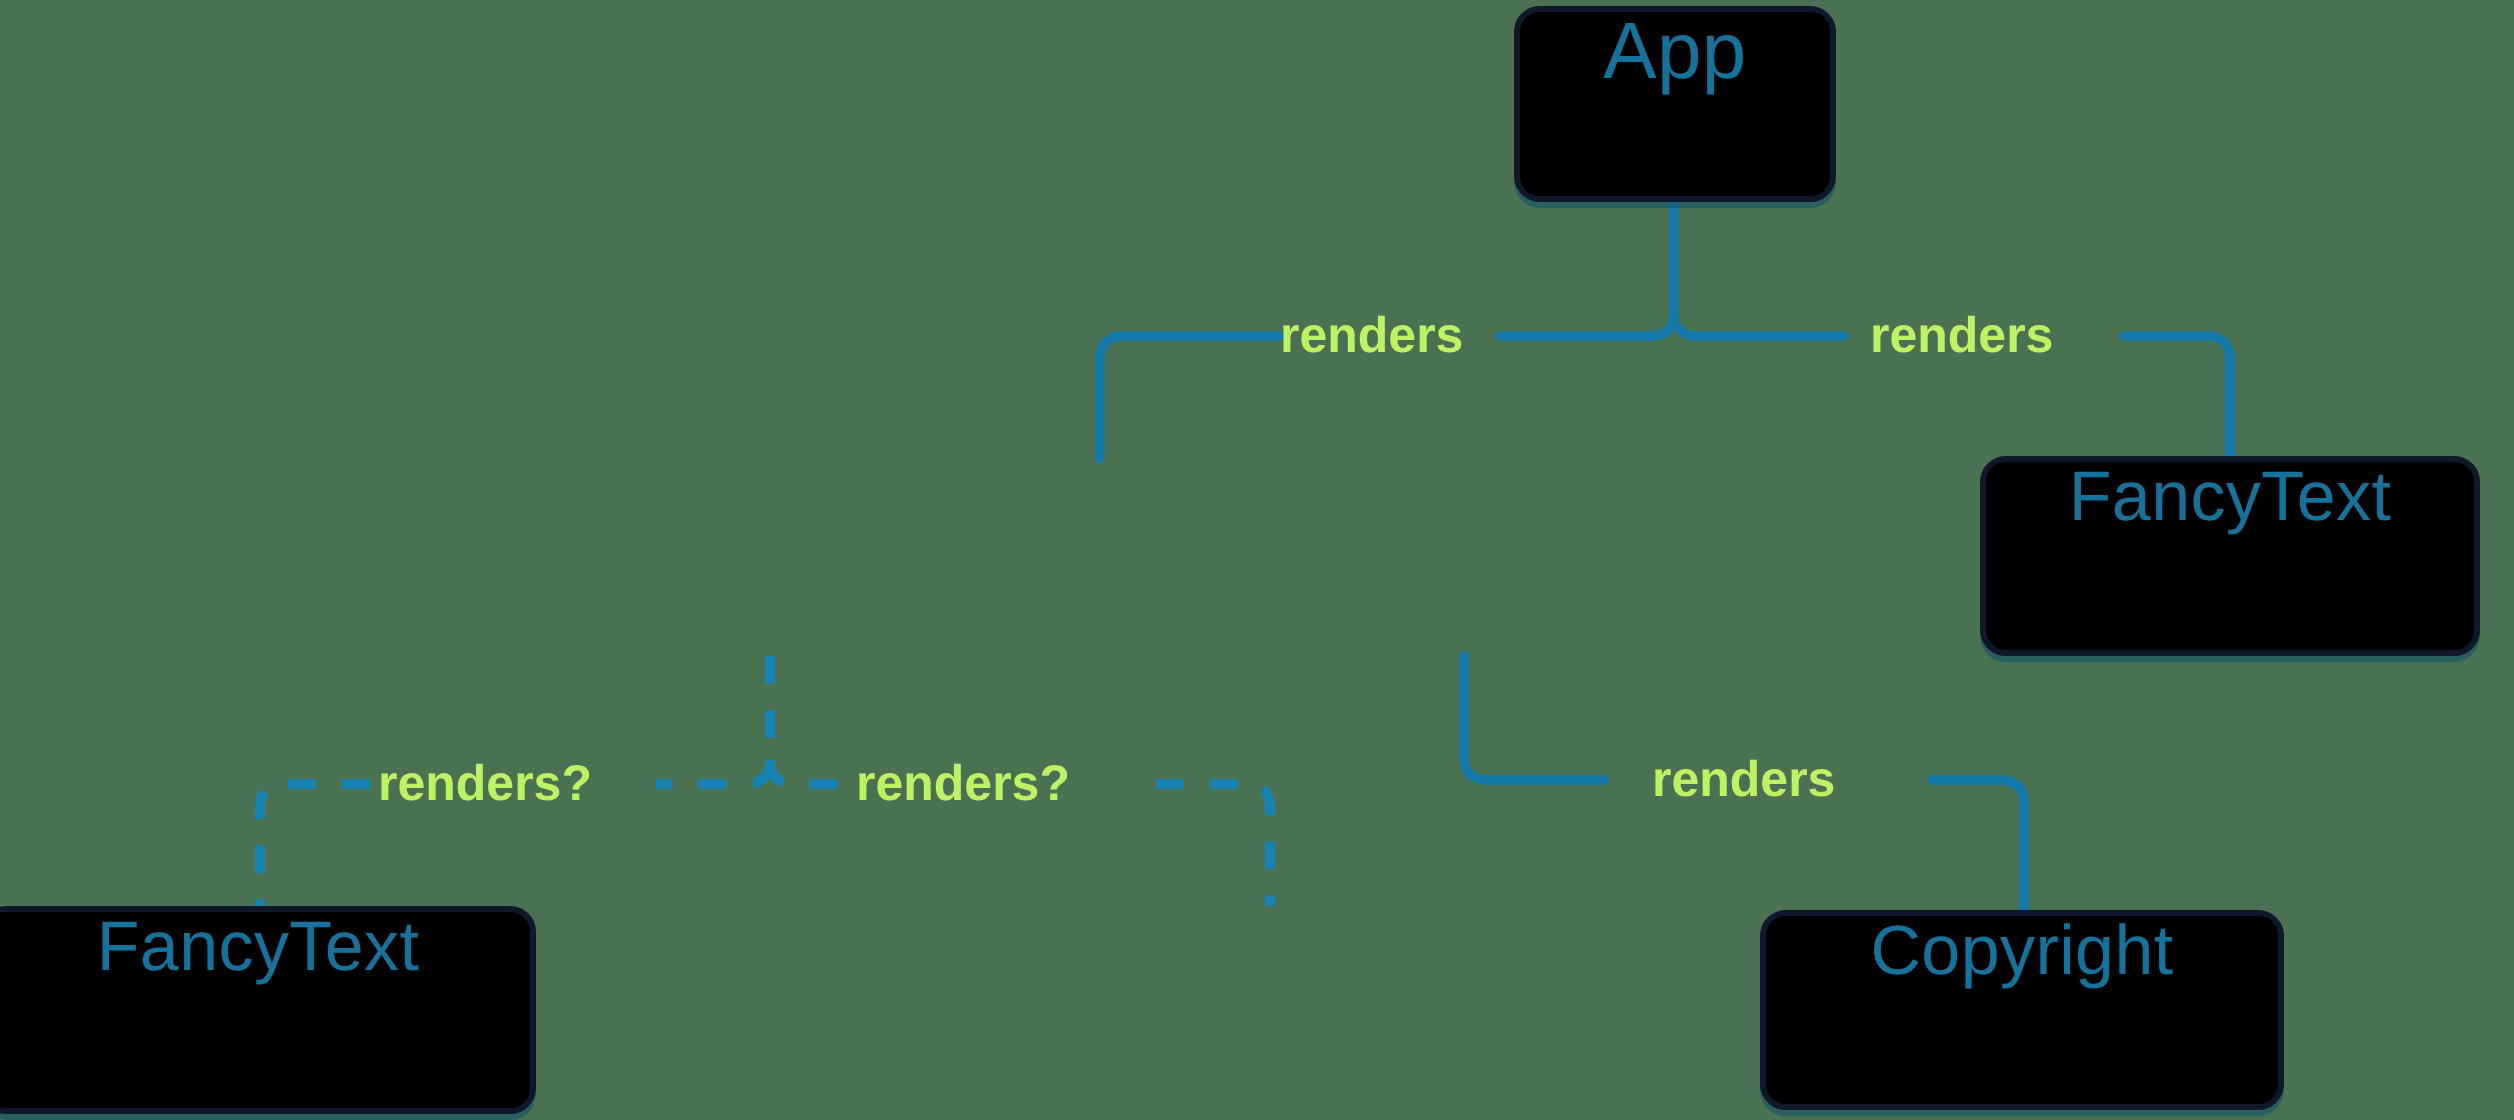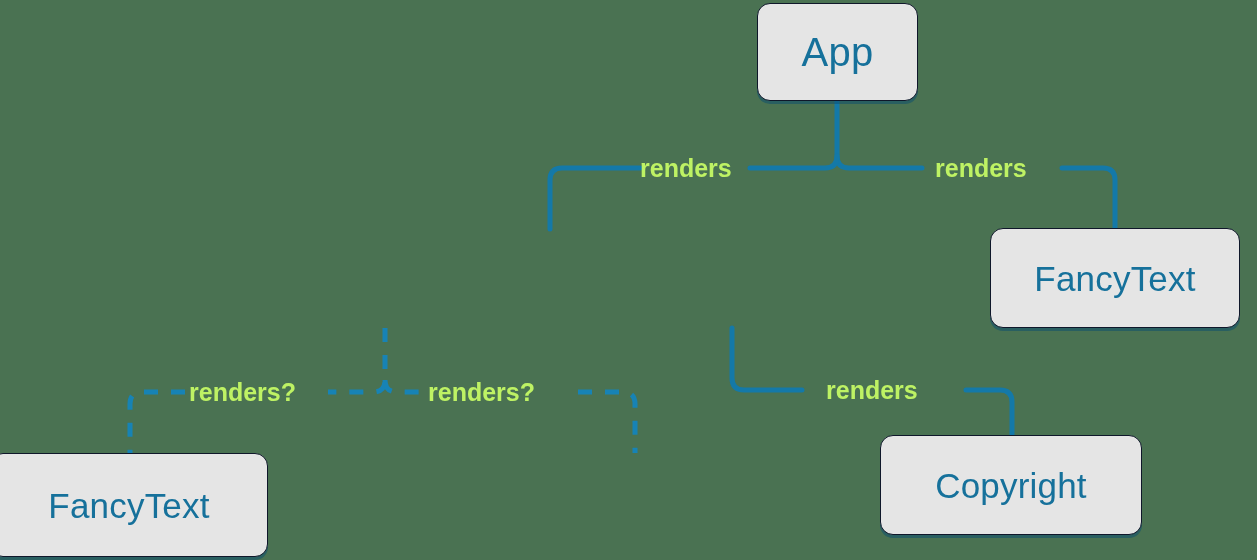--- a/index.html
+++ b/index.html
@@ -21,25 +21,24 @@
   #edge-layer {
     position: absolute;
     left: 0;
     top: 0;
     width: 1257px;
     height: 560px;
   }
   .node {
     position: absolute;
     box-sizing: border-box;
-    background: #e5e5e5;
-    border: 1px solid #0f172a;
+    background: #000000;
+    border: 3px solid #0f172a;
     border-radius: 13px;
     display: flex;
-    align-items: center;
     justify-content: center;
     box-shadow: 0 3px 0 0 rgba(15, 80, 110, 0.55);
     z-index: 2;
   }
   .node-label {
     color: #16719b;
     font-size: 35px;
     line-height: 1;
     letter-spacing: 0.2px;
     white-space: nowrap;
@@ -99,17 +98,17 @@
 
   <div class="node node-fancytext-right" style="left:990px; top:228px; width:250px; height:100px;">
     <span class="node-label">FancyText</span>
   </div>
 
   <div class="node node-fancytext-bottom" style="left:-10px; top:453px; width:278px; height:104px;">
     <span class="node-label">FancyText</span>
   </div>
 
 
-  <div class="node node-copyright" style="left:880px; top:435px; width:262px; height:100px;">
+  <div class="node node-copyright" style="left:880px; top:455px; width:262px; height:100px;">
     <span class="node-label">Copyright</span>
   </div>
 
 </div>
 
 </body></html>

